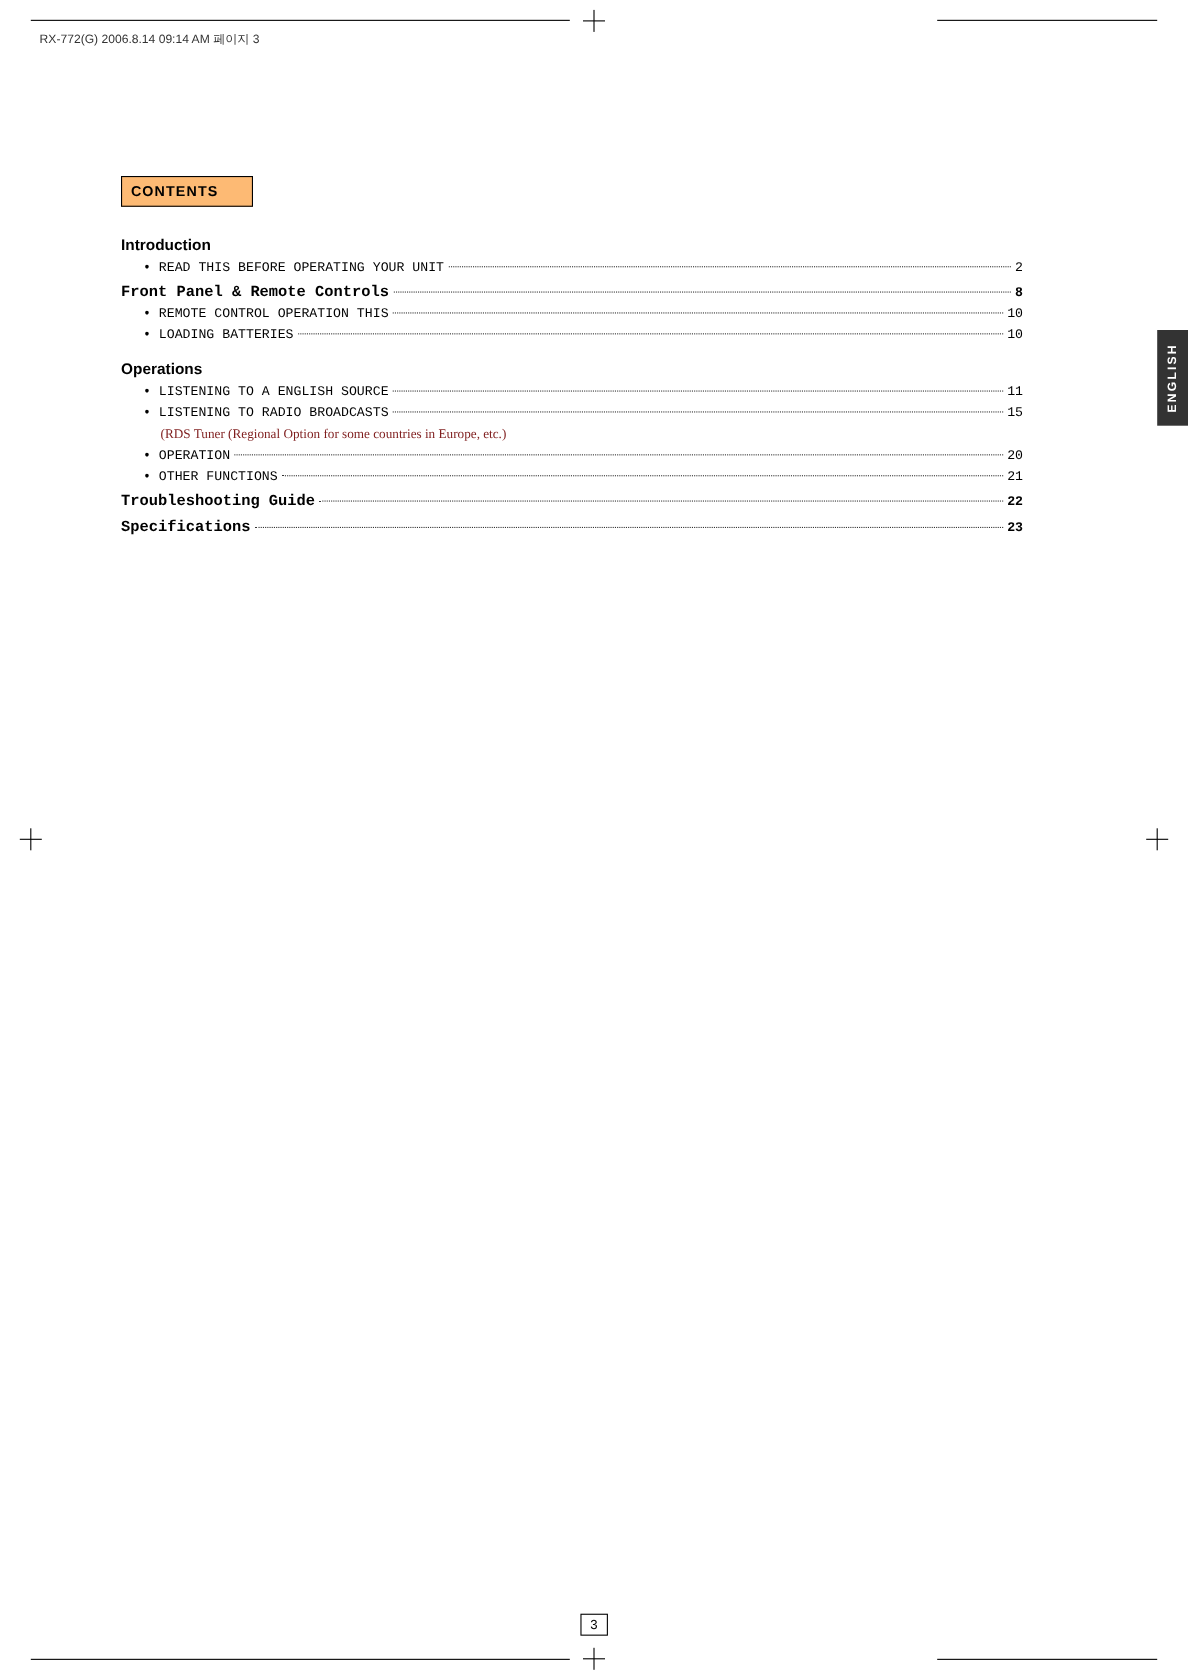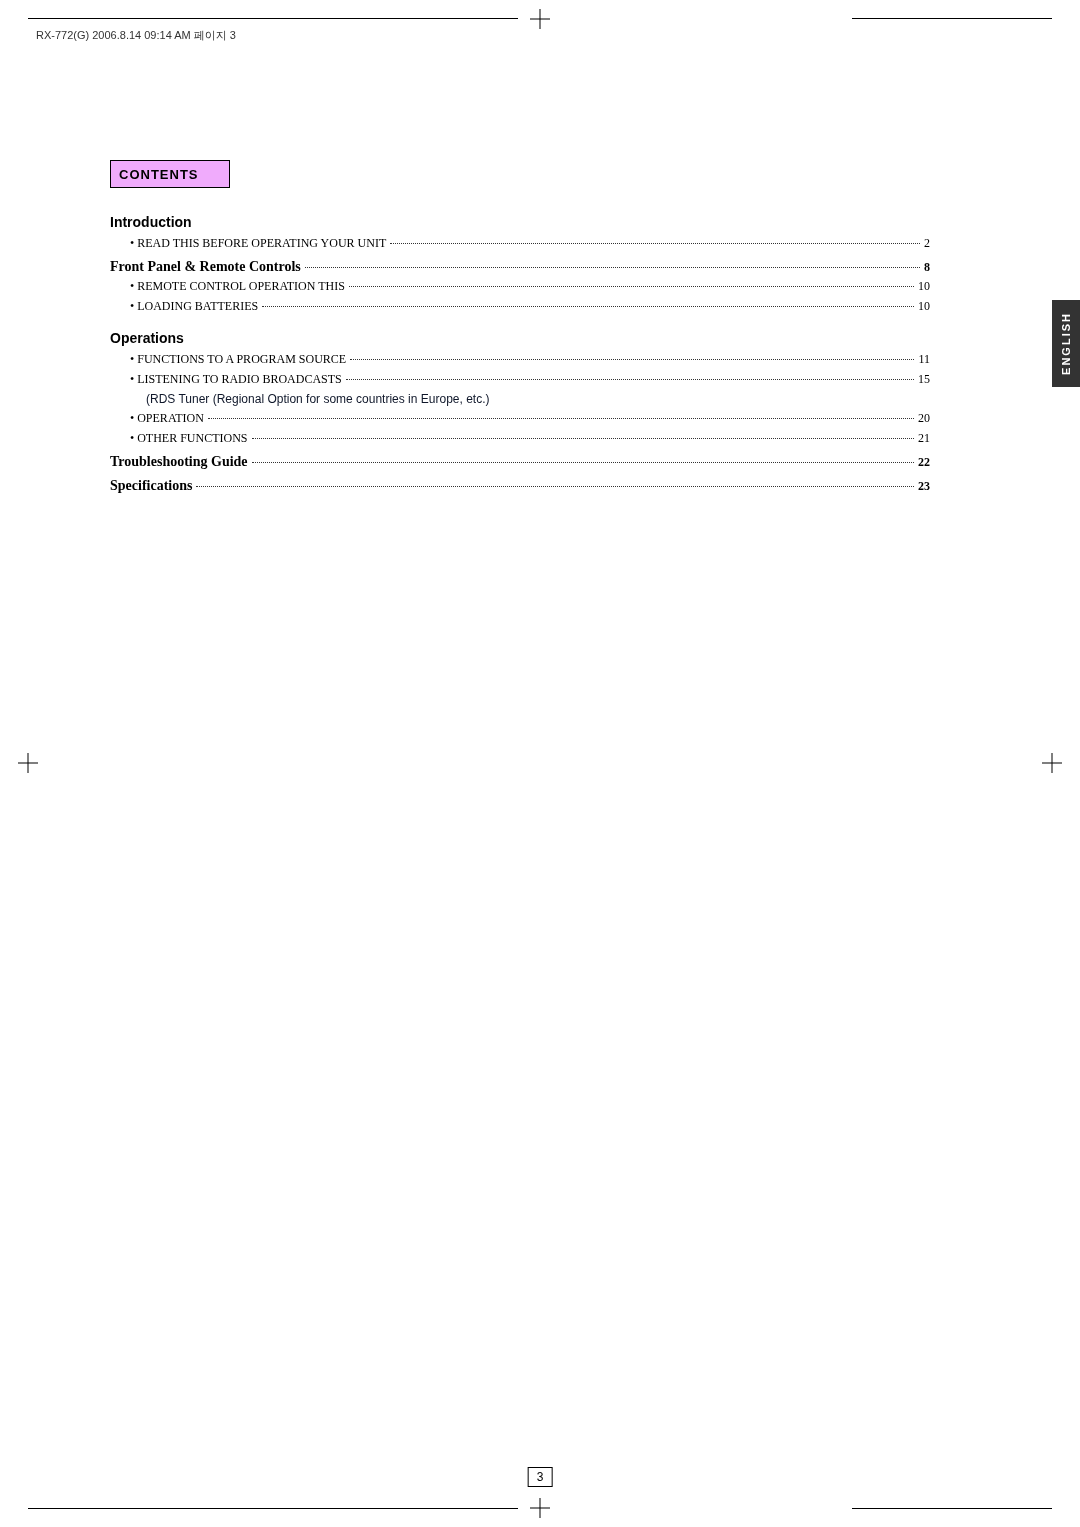--- a/index.html
+++ b/index.html
@@ -147,21 +147,21 @@
       right: 60px;
       width: 820px;
     }
 
     
     .contents-box {
       display: inline-block;
       border: 1px solid #000;
       padding: 4px 30px 4px 8px;
       margin-bottom: 16px;
-      background: #f0abfc;
+      background: #fdba74;
     }
     .contents-box-title {
       font-size: 13px;
       font-weight: bold;
       font-family: Arial, Helvetica, sans-serif;
       letter-spacing: 1px;
       text-transform: uppercase;
     }
 
     
@@ -171,21 +171,21 @@
       margin-top: 10px;
       margin-bottom: 6px;
       font-family: Arial, Helvetica, sans-serif;
     }
 
     .toc-entry {
       display: flex;
       align-items: baseline;
       margin-bottom: 5px;
       font-size: 12px;
-      font-family: Liberation Serif, serif;
+      font-family: Liberation Mono, monospace;
     }
 
     .toc-entry.bold-entry {
       font-weight: bold;
       font-size: 14px;
       margin-top: 8px;
       margin-bottom: 4px;
     }
 
     .toc-label {
@@ -210,22 +210,22 @@
       border-bottom: 1px dotted #333;
     }
 
     .toc-sub-indent {
       margin-left: 20px;
     }
 
     .toc-note {
       margin-left: 20px;
       font-size: 12px;
-      font-family: Liberation Sans, sans-serif;
-      color: #0f172a;
+      font-family: Liberation Serif, serif;
+      color: #7f1d1d;
       margin-bottom: 5px;
     }
 
     
     .page-number {
       position: absolute;
       bottom: 40px;
       left: 50%;
       transform: translateX(-50%);
       font-size: 12px;
@@ -293,21 +293,21 @@
       <span class="toc-label">• LOADING BATTERIES</span>
       <span class="toc-dots"></span>
       <span class="toc-page">10</span>
     </div>
 
     
     <div class="toc-section-heading" style="margin-top:16px;">Operations</div>
 
     
     <div class="toc-entry toc-sub-indent">
-      <span class="toc-label">• FUNCTIONS TO A PROGRAM SOURCE</span>
+      <span class="toc-label">• LISTENING TO A ENGLISH SOURCE</span>
       <span class="toc-dots"></span>
       <span class="toc-page">11</span>
     </div>
 
     
     <div class="toc-entry toc-sub-indent">
       <span class="toc-label">• LISTENING TO RADIO BROADCASTS</span>
       <span class="toc-dots"></span>
       <span class="toc-page">15</span>
     </div>

